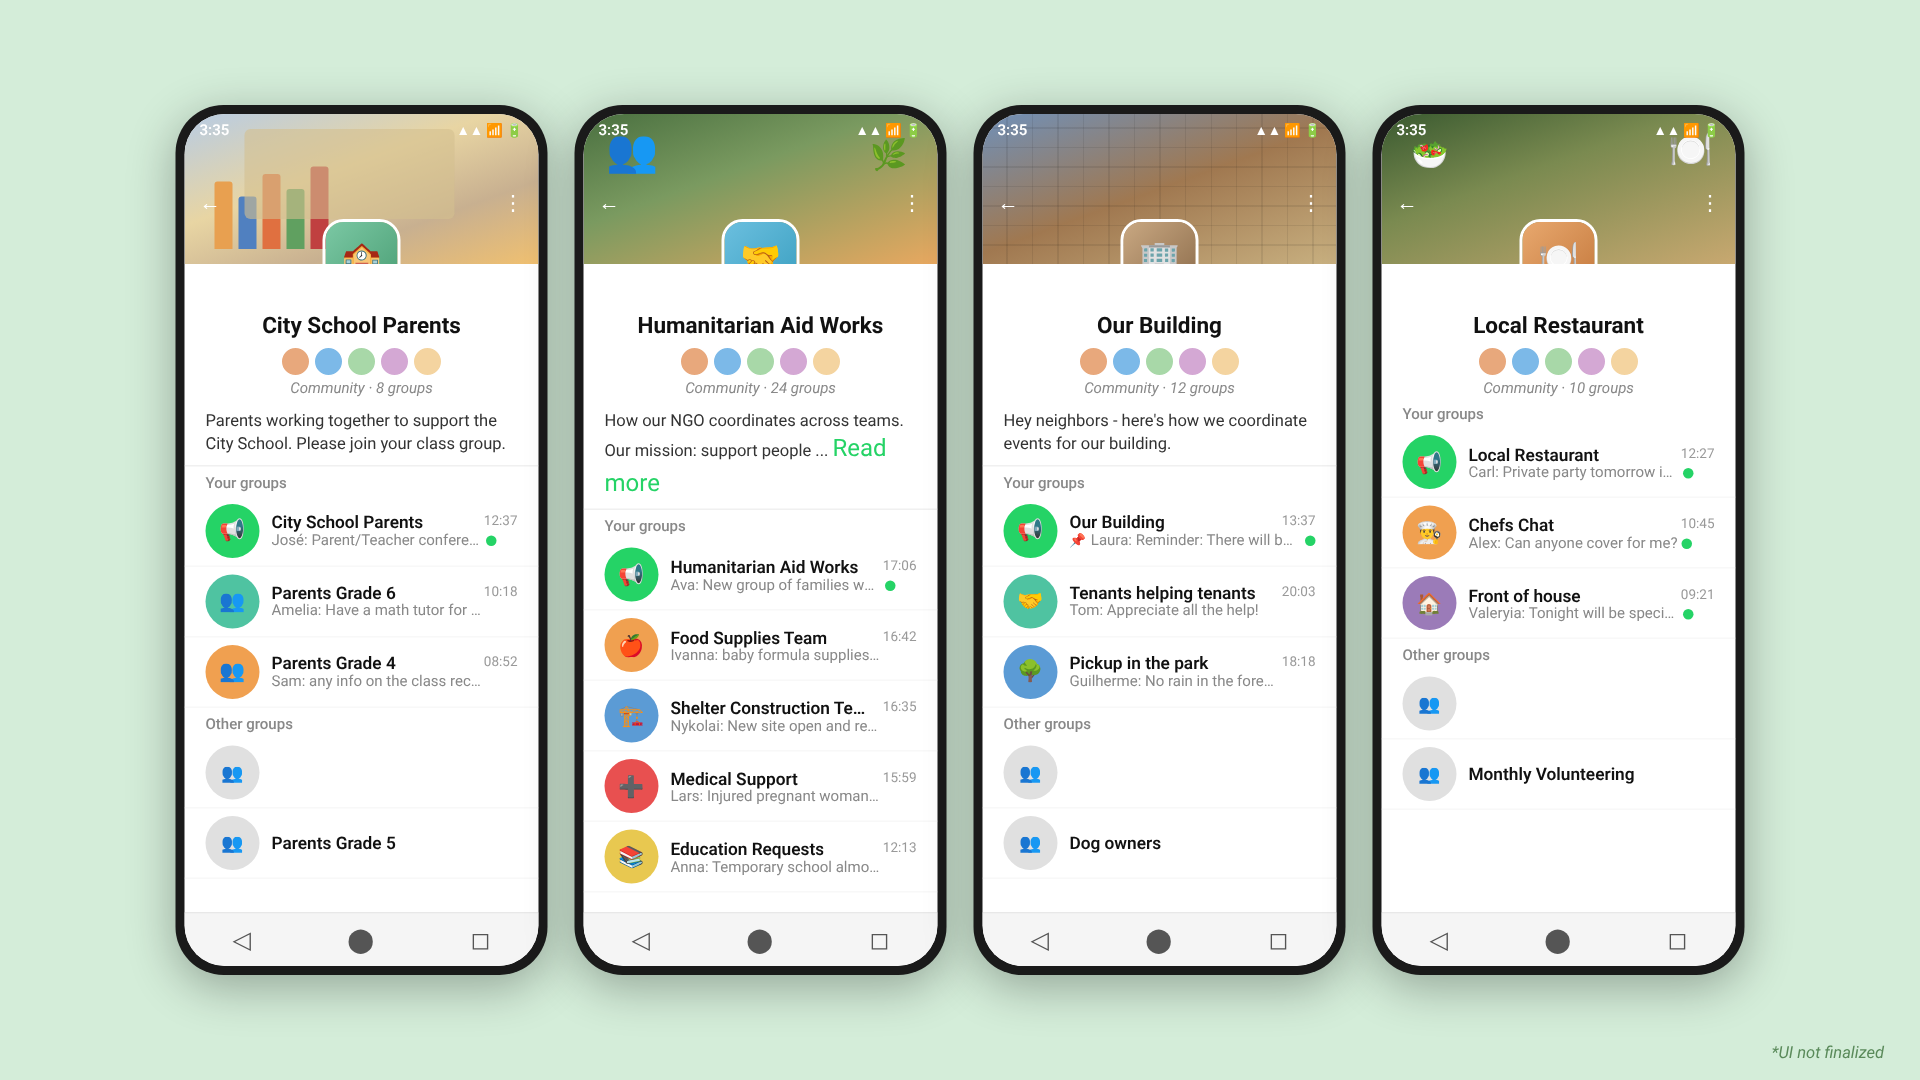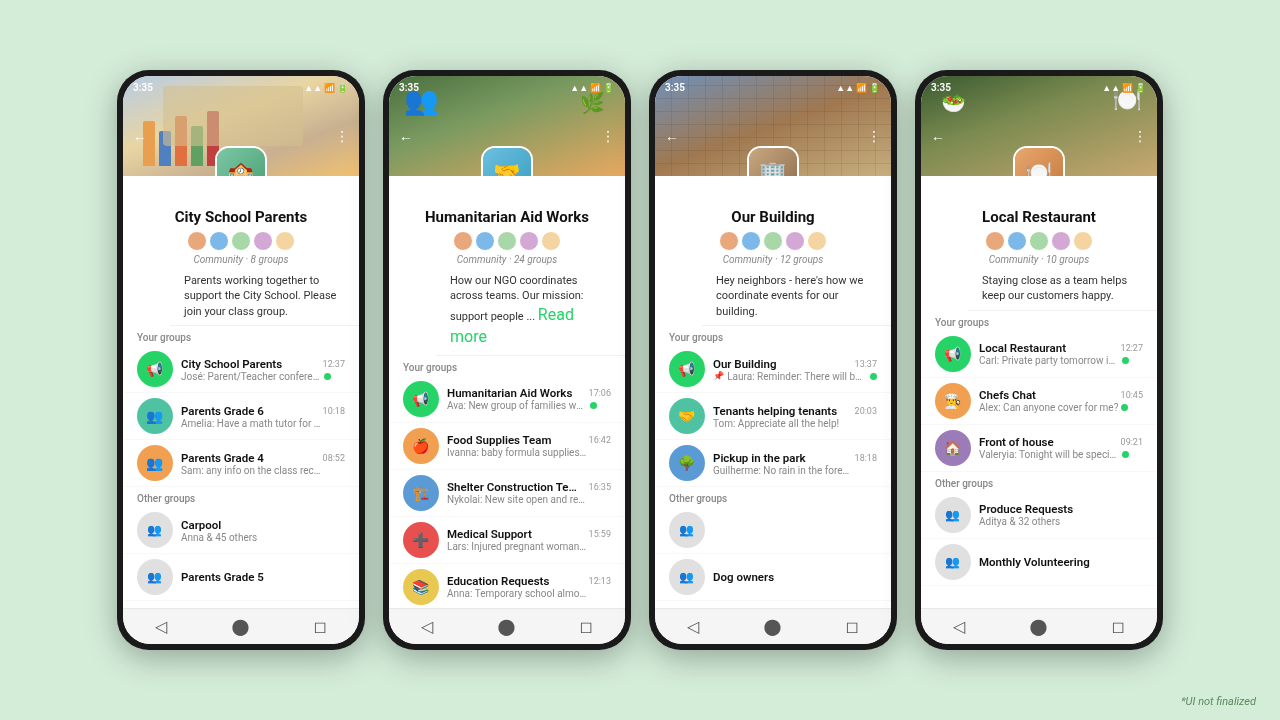--- a/index.html
+++ b/index.html
@@ -158,21 +158,20 @@
       color: #888;
       margin-top: 3px;
       font-style: italic;
     }
     .community-desc {
       font-size: 11px;
       color: #333;
       padding: 8px 14px 6px;
       line-height: 1.4;
       border-bottom: 1px solid #f0f0f0;
-      margin-left: 47px;
     }
     .read-more {
       color: #25d366;
       font-size: 16px;
     }
     .section-label {
       font-size: 10px;
       color: #888;
       padding: 6px 14px 3px;
       font-weight: 500;
@@ -363,29 +362,20 @@
           <div class="chat-preview">
 
             <span class="chat-preview-text">Sam: any info on the class recital?</span>
 
           </div>
         </div>
       </div>
         <div class="section-label">Other groups</div>
         <div class="chat-item">
           <div class="other-group-avatar">👥</div>
-          <div class="chat-info">
-            <div class="chat-top">
-              <span class="chat-name">Carpool</span>
-              <span class="chat-time"></span>
-            </div>
-            <div class="chat-preview">
-              <span class="chat-preview-text">Anna &amp; 45 others</span>
-            </div>
-          </div>
         </div>
         <div class="chat-item">
           <div class="other-group-avatar">👥</div>
           <div class="chat-info">
             <div class="chat-top">
               <span class="chat-name">Parents Grade 5</span>
               <span class="chat-time"></span>
             </div>
             <div class="chat-preview">
               <span class="chat-preview-text"></span>
@@ -625,21 +615,20 @@
       <div class="phone-content">
         <div class="community-title">Local Restaurant</div>
         <div class="member-avatars">
           <div class="avatar-circle av1"></div>
           <div class="avatar-circle av2"></div>
           <div class="avatar-circle av3"></div>
           <div class="avatar-circle av4"></div>
           <div class="avatar-circle av5"></div>
         </div>
         <div class="community-meta">Community · 10 groups</div>
-        <div class="community-desc">Staying close as a team helps keep our customers happy.</div>
         <div class="section-label">Your groups</div>
       <div class="chat-item">
         <div class="chat-avatar green">📢</div>
         <div class="chat-info">
           <div class="chat-top">
             <span class="chat-name">Local Restaurant</span>
             <span class="chat-time">12:27</span>
           </div>
           <div class="chat-preview">
 
@@ -672,29 +661,20 @@
           <div class="chat-preview">
 
             <span class="chat-preview-text">Valeryia: Tonight will be special!</span>
             <span class="online-dot"></span>
           </div>
         </div>
       </div>
         <div class="section-label">Other groups</div>
         <div class="chat-item">
           <div class="other-group-avatar">👥</div>
-          <div class="chat-info">
-            <div class="chat-top">
-              <span class="chat-name">Produce Requests</span>
-              <span class="chat-time"></span>
-            </div>
-            <div class="chat-preview">
-              <span class="chat-preview-text">Aditya &amp; 32 others</span>
-            </div>
-          </div>
         </div>
         <div class="chat-item">
           <div class="other-group-avatar">👥</div>
           <div class="chat-info">
             <div class="chat-top">
               <span class="chat-name">Monthly Volunteering</span>
               <span class="chat-time"></span>
             </div>
             <div class="chat-preview">
               <span class="chat-preview-text"></span>

